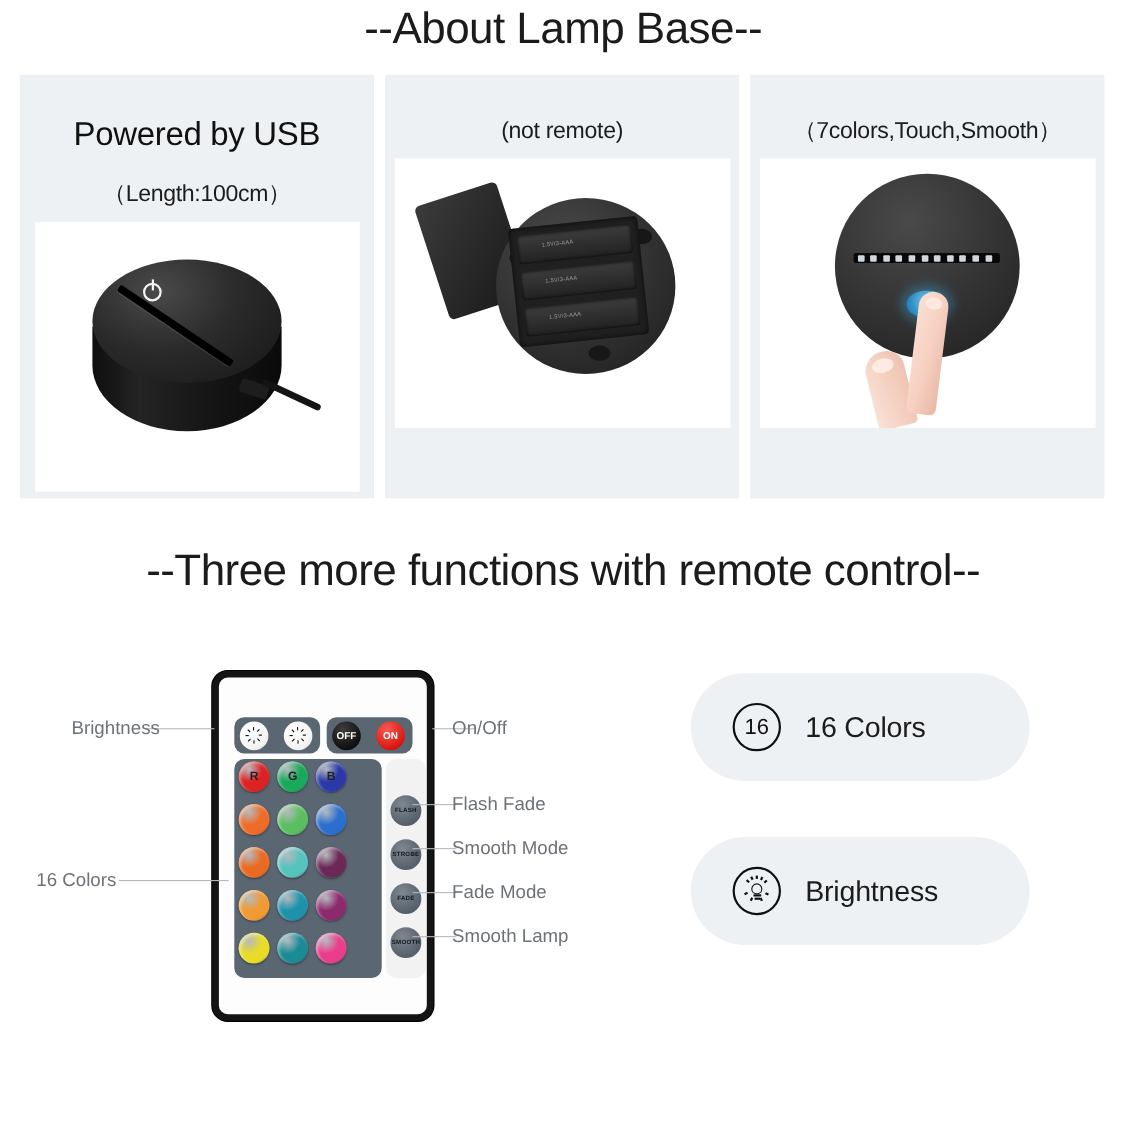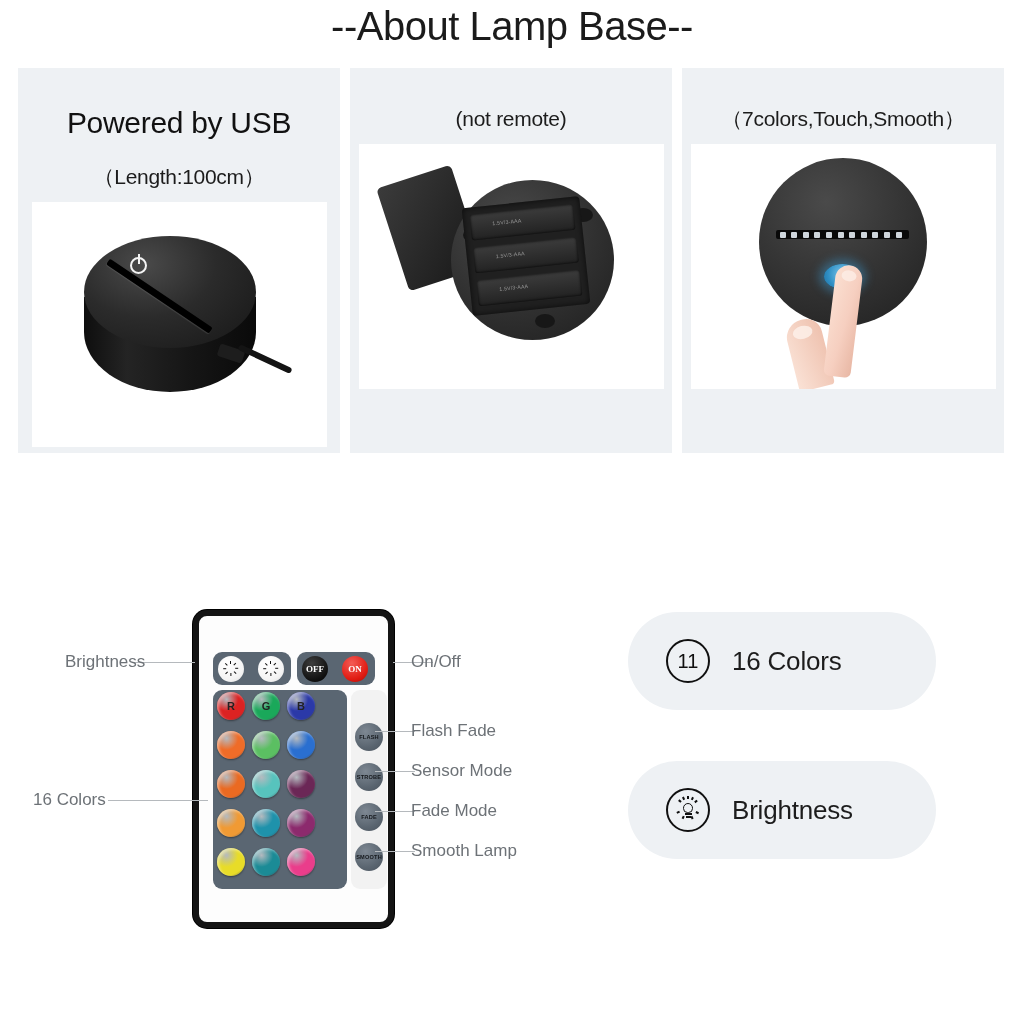--- a/index.html
+++ b/index.html
@@ -208,21 +208,21 @@
   }
   #grp-bright { left: 14px; top: 36px; width: 78px; height: 33px; }
   #grp-onoff  { left: 98px; top: 36px; width: 78px; height: 33px; }
   #grp-colors { left: 14px; top: 74px; width: 134px; height: 199px; }
   #grp-modes  { left: 152px; top: 74px; width: 36px; height: 199px;
                 background: #f2f2f2; border-radius: 9px; }
 
   .rbtn {
     position: absolute; border-radius: 50%;
     display: flex; align-items: center; justify-content: center;
-    font-weight: 700; color: #18181b; font-family: Liberation Serif, serif;
+    font-weight: 700; color: #18181b;
   }
   .rbtn.sq { width: 26px; height: 26px; }
   .rbtn-white { background: radial-gradient(circle at 35% 28%, #fff 0%, #f4f4f4 65%, #dedede 100%); }
   .rbtn-off { background: radial-gradient(circle at 38% 28%, #3d3d3d 0%, #101010 70%, #000 100%); color: #fff; font-size: 9px; }
   .rbtn-on  { background: radial-gradient(circle at 38% 28%, #f45b55 0%, #e01b12 65%, #a50c06 100%); color: #fff; font-size: 9px; }
 
   .cbtn {
     position: absolute; width: 28px; height: 28px; border-radius: 50%;
     display: flex; align-items: center; justify-content: center;
     font-size: 11px; font-weight: 700; color: #222;
@@ -379,20 +379,21 @@
             <i style="left: 108.4px;"></i>
             <i style="left: 120px;"></i>
           </div>
         <div class="base3-btn"></div>
         <div class="thumb"></div>
         <div class="finger"></div>
       </div>
     </div>
   </div>
 
+  <div class="heading" id="heading-second">--Three more functions with remote control--</div>
 
   <div class="remote-wrap">
     <div class="remote">
 
       <div class="grp" id="grp-bright">
         <div class="rbtn rbtn-white sq" style="left:5px;top:3.5px;">
           <div class="sun">
               <b style="transform: rotate(0deg);"></b>
               <b style="transform: rotate(45deg);"></b>
               <b style="transform: rotate(90deg);"></b>
@@ -456,35 +457,35 @@
     <div class="leader" style="left:200px;top:52px;width:40px;"></div>
     <div class="callout" style="left:218px;top:42px;">On/Off</div>
 
     <div class="leader" style="left:-85px;top:190px;width:100px;"></div>
     <div class="callout" style="left:-160px;top:180px;">16 Colors</div>
 
     <div class="leader" style="left:182px;top:121px;width:40px;"></div>
     <div class="callout" style="left:218px;top:111px;">Flash Fade</div>
 
     <div class="leader" style="left:182px;top:161px;width:40px;"></div>
-    <div class="callout" style="left:218px;top:151px;">Sensor Mode</div>
+    <div class="callout" style="left:218px;top:151px;">Smooth Mode</div>
 
     <div class="leader" style="left:182px;top:201px;width:40px;"></div>
     <div class="callout" style="left:218px;top:191px;">Fade Mode</div>
 
     <div class="leader" style="left:182px;top:241px;width:40px;"></div>
     <div class="callout" style="left:218px;top:231px;">Smooth Lamp</div>
   </div>
 
   <div class="pills">
 
 
     <div class="pill">
       <div class="pill-icon">
-        <span class="pill-num">11</span>
+        <span class="pill-num">16</span>
       </div>
       <div class="pill-label">16 Colors</div>
     </div>
 
     <div class="pill">
       <div class="pill-icon">
         <div class="g-bulb" id="bulb-glyph">
           <div class="bulb"></div>
           <div class="base"></div>
           <div class="base2"></div>

